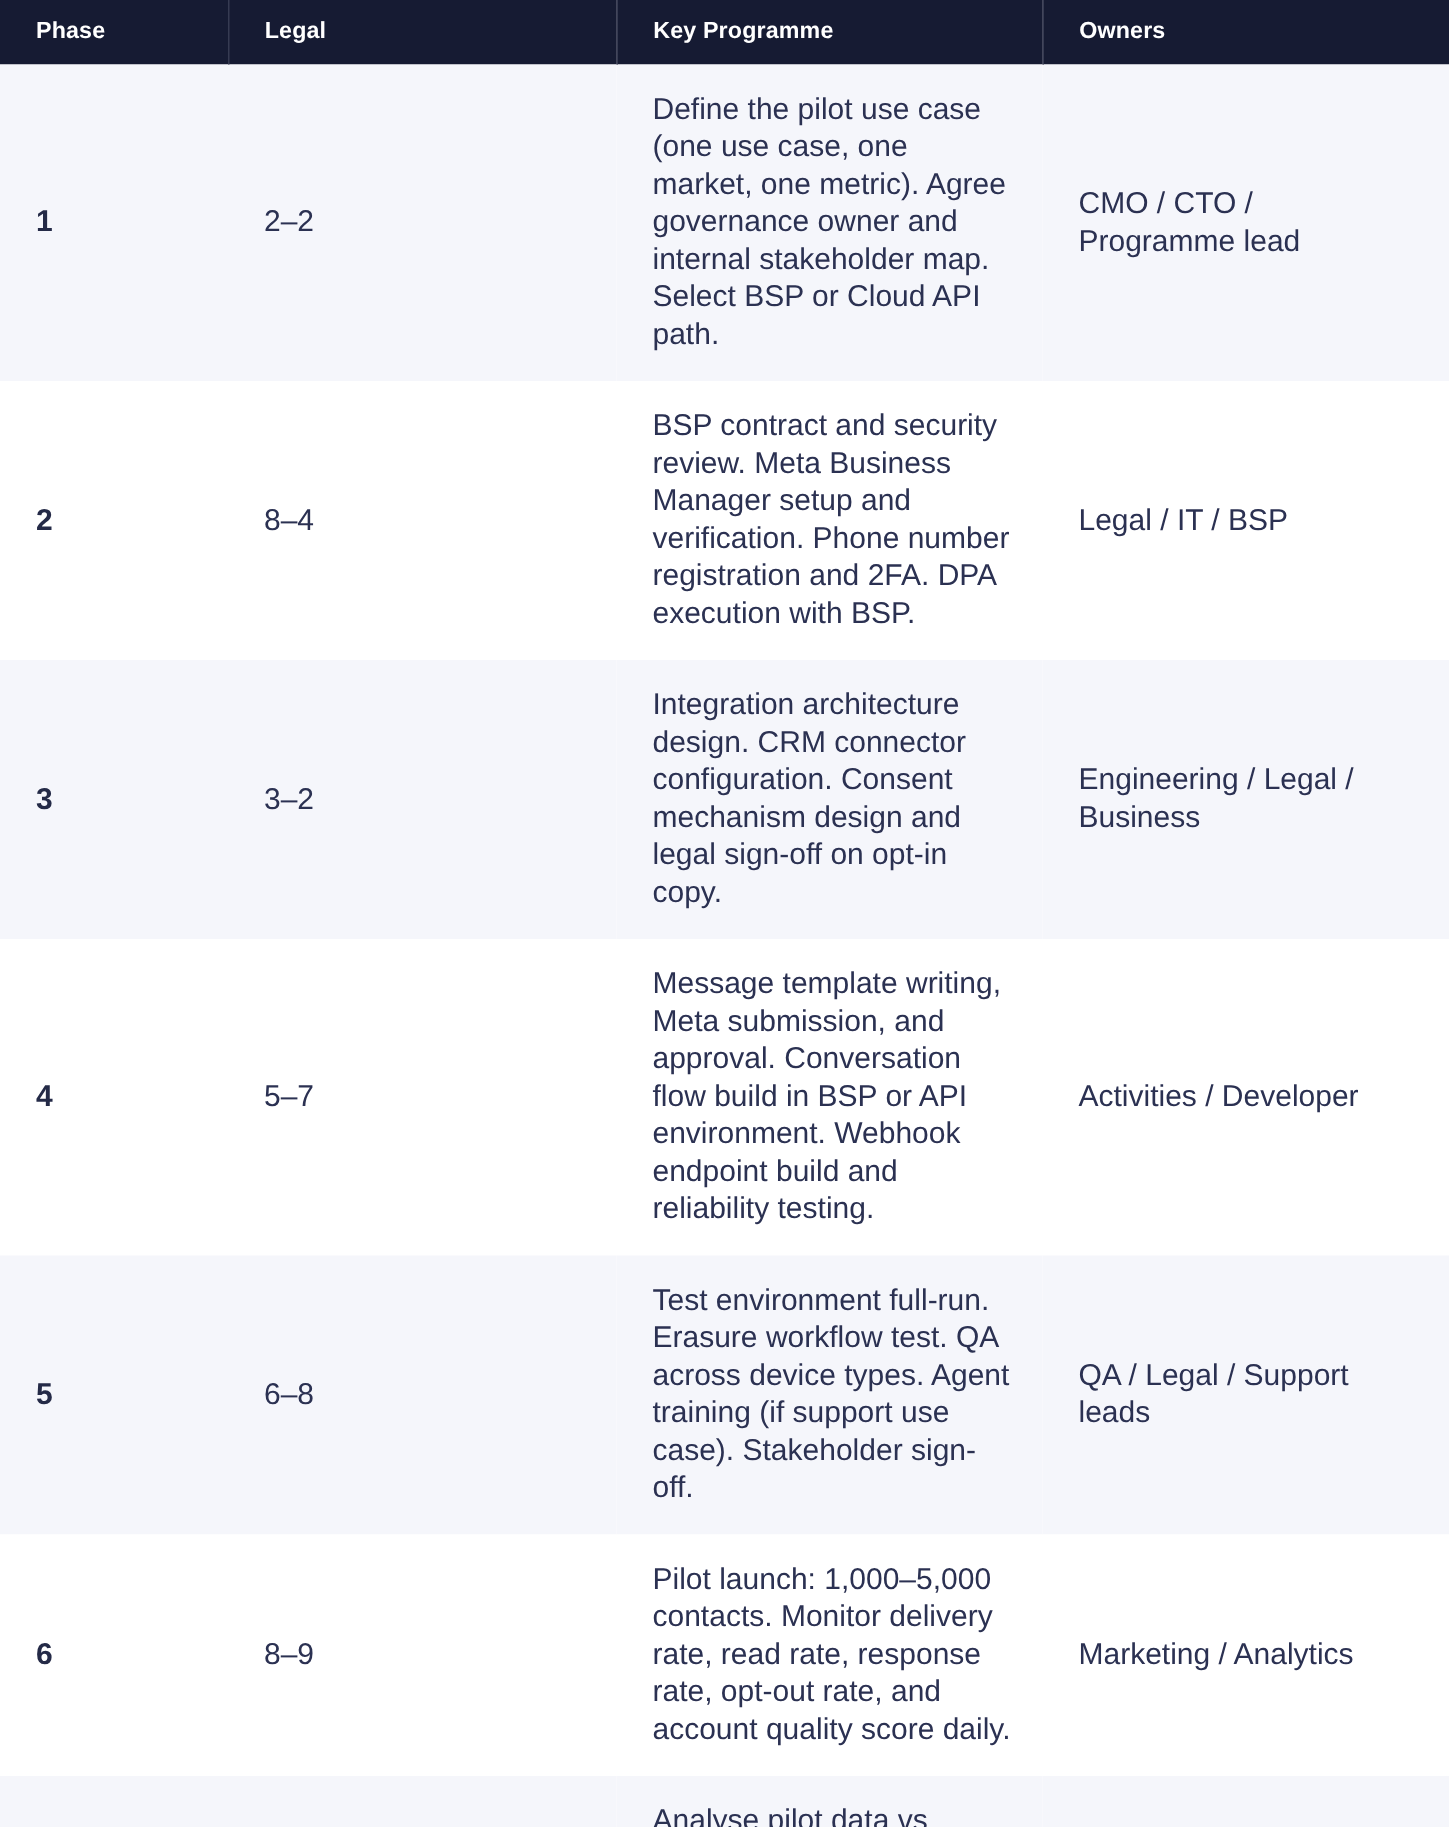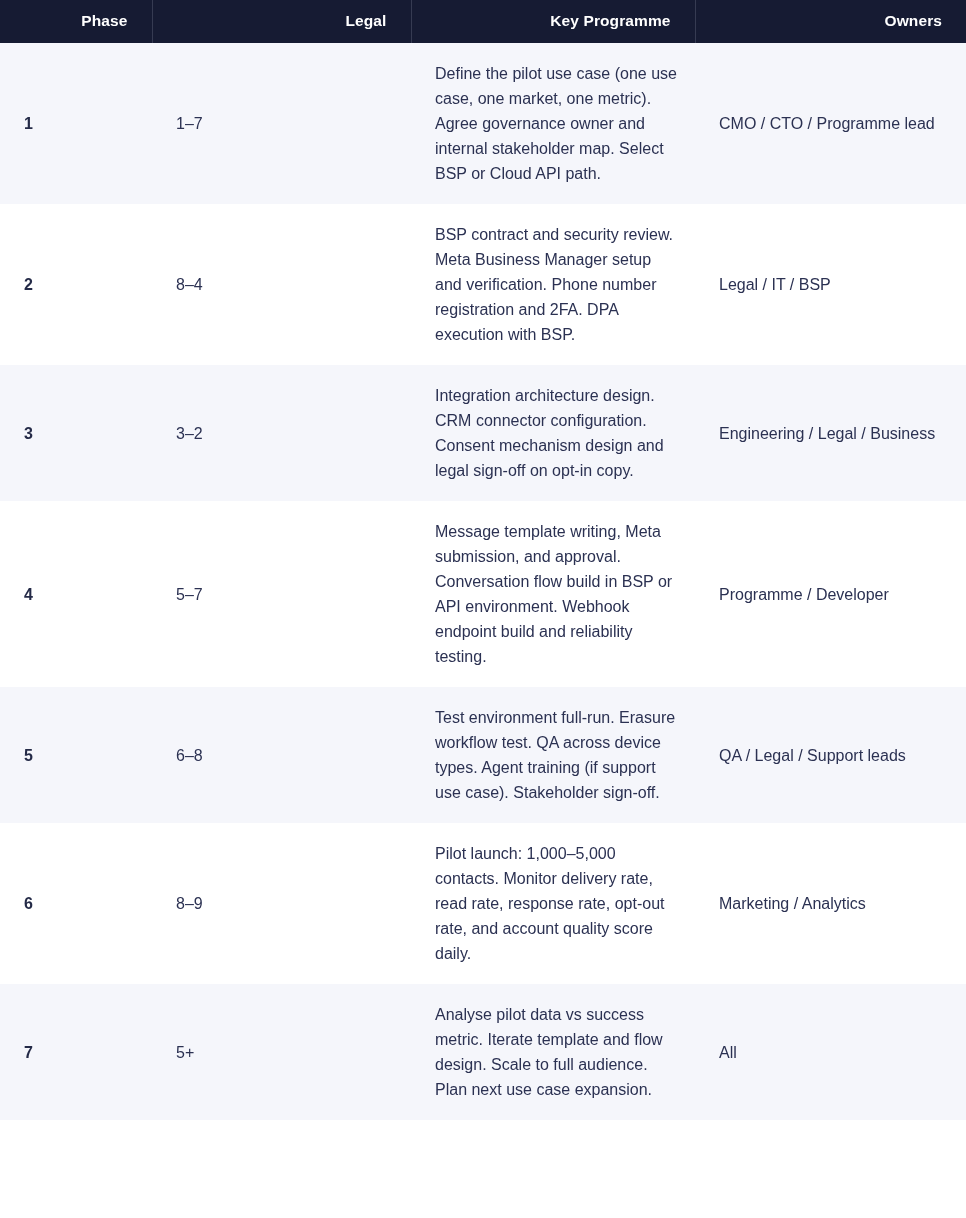--- a/index.html
+++ b/index.html
@@ -25,33 +25,33 @@
   table.roadmap col.c-acts    { width: 284px; }
   table.roadmap col.c-owners  { width: 271px; }
 
   thead tr {
     background: #161b33;
   }
   thead th {
     color: #ffffff;
     font-size: 15.5px;
     font-weight: bold;
-    text-align: right;
+    text-align: left;
     padding: 12px 24px 13px 24px;
     height: 18px;
     vertical-align: middle;
     letter-spacing: 0.1px;
     border-right: 1px solid #363b52;
   }
   thead th:last-child {
     border-right: none;
   }
 
   tbody td {
-    font-size: 16px;
+    font-size: 20px;
     line-height: 25px;
     color: #2b3152;
     vertical-align: middle;
     padding: 18px 24px 18px 24px;
     border: none;
   }
   tbody tr.row-alt {
     background: #f5f6fb;
   }
   tbody tr.row-plain {
@@ -85,41 +85,41 @@
       <tr>
         <th>Phase</th>
         <th>Legal</th>
         <th>Key Programme</th>
         <th>Owners</th>
       </tr>
     </thead>
     <tbody>
       <tr class="row-alt">
         <td class="cell-phase">1</td>
-        <td class="cell-weeks">1–7</td>
+        <td class="cell-weeks">2–2</td>
         <td class="cell-acts">Define the pilot use case (one use case, one market, one metric). Agree governance owner and internal stakeholder map. Select BSP or Cloud API path.</td>
         <td class="cell-owners">CMO / CTO / Programme lead</td>
       </tr>
       <tr class="row-plain">
         <td class="cell-phase">2</td>
         <td class="cell-weeks">8–4</td>
         <td class="cell-acts">BSP contract and security review. Meta Business Manager setup and verification. Phone number registration and 2FA. DPA execution with BSP.</td>
         <td class="cell-owners">Legal / IT / BSP</td>
       </tr>
       <tr class="row-alt">
         <td class="cell-phase">3</td>
         <td class="cell-weeks">3–2</td>
         <td class="cell-acts">Integration architecture design. CRM connector configuration. Consent mechanism design and legal sign-off on opt-in copy.</td>
         <td class="cell-owners">Engineering / Legal / Business</td>
       </tr>
       <tr class="row-plain">
         <td class="cell-phase">4</td>
         <td class="cell-weeks">5–7</td>
         <td class="cell-acts">Message template writing, Meta submission, and approval. Conversation flow build in BSP or API environment. Webhook endpoint build and reliability testing.</td>
-        <td class="cell-owners">Programme / Developer</td>
+        <td class="cell-owners">Activities / Developer</td>
       </tr>
       <tr class="row-alt">
         <td class="cell-phase">5</td>
         <td class="cell-weeks">6–8</td>
         <td class="cell-acts">Test environment full-run. Erasure workflow test. QA across device types. Agent training (if support use case). Stakeholder sign-off.</td>
         <td class="cell-owners">QA / Legal / Support leads</td>
       </tr>
       <tr class="row-plain">
         <td class="cell-phase">6</td>
         <td class="cell-weeks">8–9</td>

